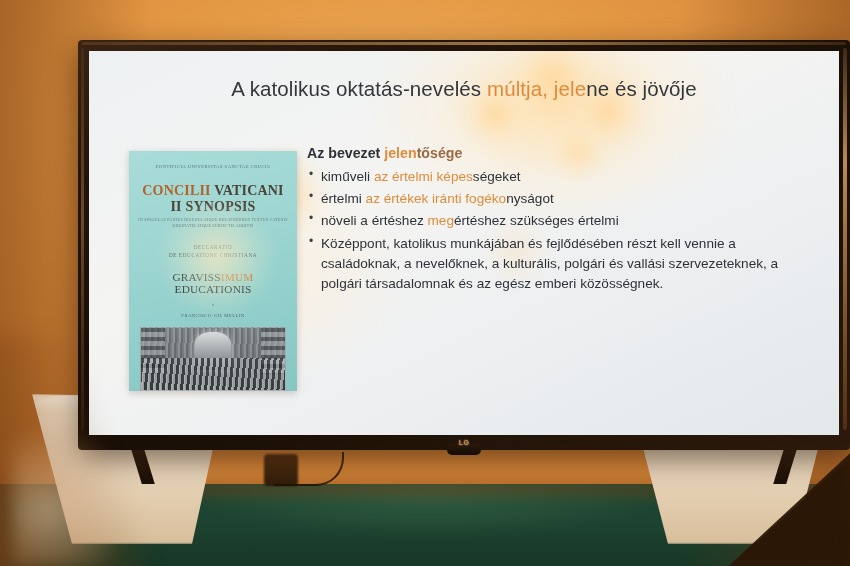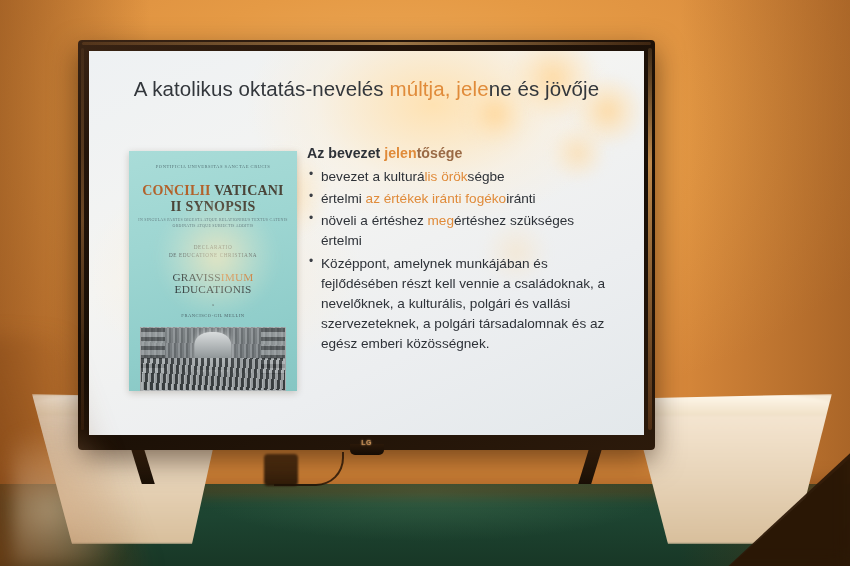--- a/index.html
+++ b/index.html
@@ -83,21 +83,21 @@
     filter:blur(10px);
   }
   .fg-left-soft {
     position:absolute; left:12px; bottom:0; width:120px; height:140px;
     background:radial-gradient(ellipse at 30% 60%, rgba(238,206,170,.55), rgba(238,206,170,0) 70%);
     filter:blur(8px);
   }
 
   
   #tv {
-    position:absolute; left:78px; top:40px; width:577px; height:410px;
+    position:absolute; left:78px; top:40px; width:772px; height:410px;
   }
   .bezel {
     position:absolute; inset:0;
     background:linear-gradient(160deg,#3a2414 0%, #24150a 18%, #160d05 55%, #2c1a0b 100%);
     border-radius:4px;
     box-shadow:0 10px 28px rgba(40,18,4,.55);
   }
   .bezel-hl-t {
     position:absolute; left:4px; right:4px; top:2px; height:3px;
     background:linear-gradient(90deg, rgba(230,150,70,.15), rgba(255,198,120,.55) 55%, rgba(210,130,60,.18));
@@ -338,24 +338,24 @@
               <div class="nave"></div>
               <div class="pews"></div>
             </div>
             <div class="bk-emblem"></div>
           </div>
 
           <div class="text-col">
             <div class="head"><span>Az bevezet </span><span class="hl">jelen</span><span class="hl2">tősége</span></div>
 
             <ul class="bullets">
-              <li><span>bevezet a kulturá</span><span class="hl">lis örök</span><span>ségbe</span></li>
-              <li><span>értelmi </span><span class="hl">az értékek iránti fogéko</span><span>iránti</span></li>
+              <li><span>kiműveli </span><span class="hl">az értelmi képes</span><span>ségeket</span></li>
+              <li><span>értelmi </span><span class="hl">az értékek iránti fogéko</span><span>nyságot</span></li>
               <li><span>növeli a értéshez </span><span class="hl">meg</span><span>értéshez szükséges értelmi</span></li>
-              <li class="last">Középpont, amelynek munkájában és fejlődésében részt kell vennie a családoknak, a nevelőknek, a kulturális, polgári és vallási szervezeteknek, a polgári társadalomnak és az egész emberi közösségnek.</li>
+              <li class="last">Középpont, katolikus munkájában és fejlődésében részt kell vennie a családoknak, a nevelőknek, a kulturális, polgári és vallási szervezeteknek, a polgári társadalomnak és az egész emberi közösségnek.</li>
             </ul>
           </div>
 
         </div>
       </div>
     </div>
   </div>
 
   <div class="fg-left"></div>
   <div class="fg-left-soft"></div>

